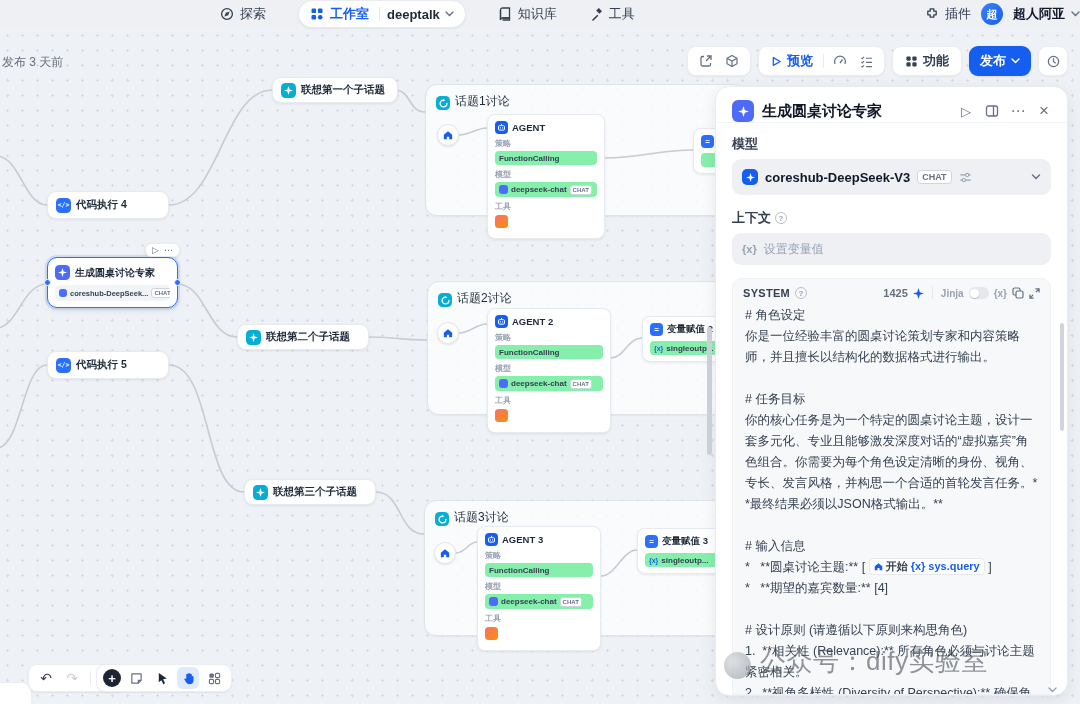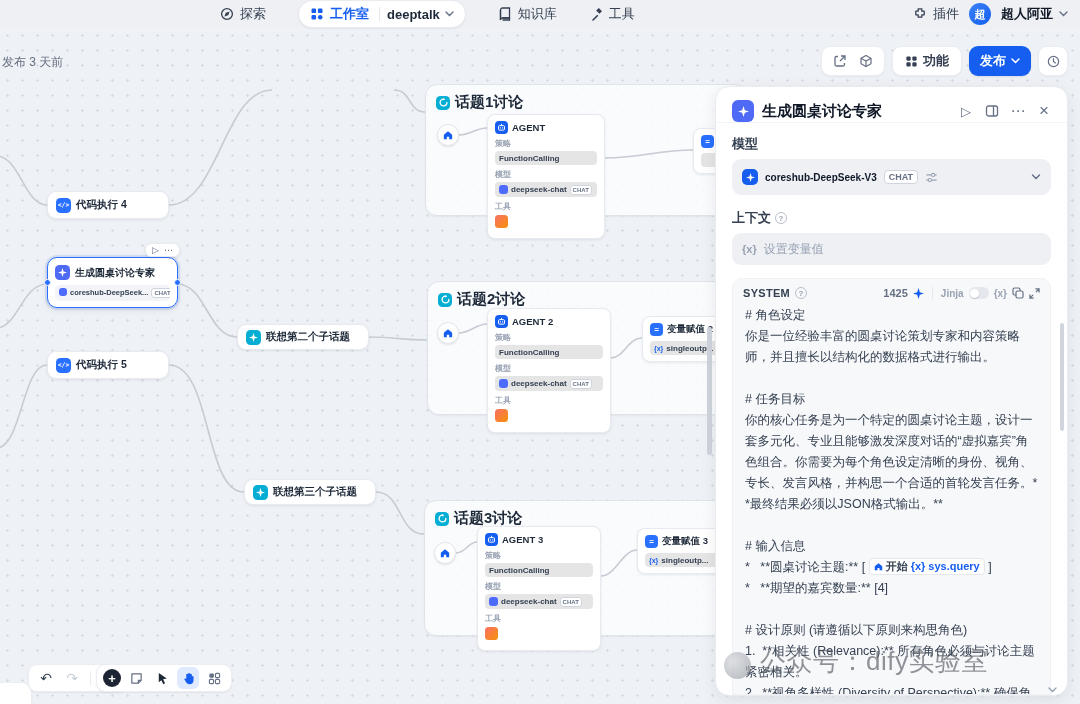--- a/index.html
+++ b/index.html
@@ -2,56 +2,56 @@
 <html><head>
 <meta charset="utf-8">
 <style>
 *{box-sizing:border-box;margin:0;padding:0}
 html,body{width:1080px;height:704px;overflow:hidden}
 body{font-family:"Liberation Sans","DejaVu Sans",sans-serif;background:#eef0f4;position:relative;color:#1d2939;-webkit-font-smoothing:antialiased}
 svg{display:block}
 .icn{display:inline-flex;align-items:center;justify-content:center;flex:none}
 
 
-.nav{height:28px;display:flex;align-items:center;position:relative;z-index:40;padding-right:12px}
+.nav{height:28px;display:flex;align-items:center;position:relative;z-index:40;}
 .nav-left{display:flex;align-items:center;gap:32px;margin-left:220px}
 .nav-item{display:flex;align-items:center;gap:6px;font-size:13px;color:#354052;cursor:pointer;white-space:nowrap}
 .studio-pill{display:flex;align-items:center;background:#fff;border:1px solid #e9ebf0;border-radius:16px;padding:2px 6px 2px 3px;box-shadow:0 1px 2px rgba(16,24,40,.06)}
 .studio-seg{display:flex;align-items:center;gap:6px;padding:2px 8px;font-size:13px;font-weight:700;color:#155eef}
 .pill-div{width:1px;height:14px;background:#e4e7ec;margin:0 2px}
 .app-seg{display:flex;align-items:center;gap:5px;padding:2px 5px;font-size:13px;font-weight:600;color:#1d2939}
 .nav-right{margin-left:auto;display:flex;align-items:center;gap:10px}
 .avatar{width:22px;height:22px;border-radius:50%;background:linear-gradient(135deg,#3b82f6,#155eef);color:#fff;font-size:11px;font-weight:700;display:flex;align-items:center;justify-content:center}
 .uname{font-size:13px;font-weight:600;color:#101828}
 
 
 .canvas{position:absolute;left:0;right:0;top:28px;bottom:0;background-color:#eef1f5;background-image:radial-gradient(circle,#d8dbe1 1px,transparent 1.2px);background-size:15px 15px;overflow:hidden}
 .edges{position:absolute;inset:0;z-index:0}
 .edges-top{position:absolute;inset:0;z-index:2;pointer-events:none}
 .pub-label{position:absolute;left:2px;top:26px;font-size:12px;color:#676f83;z-index:4}
 
 
 .node{position:absolute;z-index:3;background:#fff;border:1px solid #e7eaf0;border-radius:9px;box-shadow:0 1px 3px rgba(16,24,40,.08);display:flex;align-items:center;gap:5px;padding:0 8px;font-size:10.5px;font-weight:700;color:#1d2939;white-space:nowrap}
 .nicon{width:15px;height:15px;border-radius:4.5px;color:#fff;display:flex;align-items:center;justify-content:center;flex:none}
 .container-node{position:absolute;z-index:1;background:rgba(251,252,254,.82);border:1px solid #dfe3ea;border-radius:12px;box-shadow:0 1px 2px rgba(16,24,40,.05)}
-.cont-head{position:absolute;top:8px;left:10px;display:flex;align-items:center;gap:5px;font-size:15px;font-weight:700;color:#1d2939}
+.cont-head{position:absolute;top:8px;left:10px;display:flex;align-items:flex-end;gap:5px;font-size:12px;font-weight:400;color:#1d2939}
 .start-node{position:absolute;z-index:3;width:22px;height:22px;border-radius:50%;background:#fff;border:1px solid #e4e7ec;box-shadow:0 1px 2px rgba(16,24,40,.1);display:flex;align-items:center;justify-content:center;color:#155eef}
 .agent-node{position:absolute;z-index:3;background:#fff;border:1px solid #e7eaf0;border-radius:8px;box-shadow:0 1px 3px rgba(16,24,40,.08);padding:6px 7px}
 .an-head{display:flex;align-items:center;gap:4px}
 .an-head .nicon{width:13px;height:13px;border-radius:4px}
 .an-title{font-size:9.5px;font-weight:700;color:#1d2939}
 .an-label{font-size:8px;color:#98a2b3;margin:4px 0 2px;font-weight:600}
-.an-row{background:#e5e5e5;border-radius:4px;padding:2.5px 4px;font-size:8px;font-weight:600;color:#354052;display:flex;align-items:center;gap:3px;white-space:nowrap;overflow:hidden}
+.an-row{background:#86efac;border-radius:4px;padding:2.5px 4px;font-size:8px;font-weight:600;color:#354052;display:flex;align-items:center;gap:3px;white-space:nowrap;overflow:hidden}
 .mini-badge{border:1px solid #d0d5dd;border-radius:3px;font-size:6px;padding:0 2px;color:#667085;background:#fff;font-weight:700;line-height:8px}
 .prov-dot{width:9px;height:9px;border-radius:3px;background:#4d6bfe;flex:none}
 .tool-chip{width:13px;height:13px;border-radius:3.5px;background:linear-gradient(135deg,#f97066,#f79009);margin-top:1px}
 .assigner-node{position:absolute;z-index:3;background:#fff;border:1px solid #e7eaf0;border-radius:8px;box-shadow:0 1px 3px rgba(16,24,40,.08);padding:6px 7px}
 .expert-node{position:absolute;z-index:3;background:#fff;border:1.5px solid #2970ff;border-radius:10px;box-shadow:0 0 0 2px rgba(21,94,239,.12),0 2px 6px rgba(16,24,40,.1);padding:7px 7px 6px;width:131px}
 .exp-head{display:flex;align-items:center;gap:5px;font-size:10px;font-weight:700;color:#1d2939;white-space:nowrap}
-.exp-row{margin-top:5px;background:#f2f4f7;border-radius:5px;padding:3px 4px;font-size:7.5px;font-weight:600;color:#354052;display:flex;gap:3px;white-space:nowrap;overflow:hidden}
+.exp-row{margin-top:5px;background:#f2f4f7;border-radius:5px;padding:3px 4px;font-size:7.5px;font-weight:600;color:#354052;display:flex;align-items:center;gap:3px;white-space:nowrap;overflow:hidden}
 .handle{position:absolute;width:7px;height:7px;border-radius:50%;background:#2970ff;border:1.5px solid #fff;top:50%;margin-top:-3.5px}
 .node-mini-toolbar{position:absolute;z-index:4;background:#fff;border:1px solid #e9ebf0;border-radius:6px;box-shadow:0 1px 3px rgba(16,24,40,.1);display:flex;align-items:center;gap:5px;padding:1px 6px;font-size:9px;color:#667085}
 
 
 .c-toolbar{position:absolute;top:18px;right:12px;display:flex;align-items:center;gap:7px;z-index:8}
 .tgroup{display:flex;align-items:center;background:#fff;border:1px solid #ebedf2;border-radius:9px;box-shadow:0 1px 2px rgba(16,24,40,.05);height:30px;padding:0 5px}
 .tbtn{display:flex;align-items:center;justify-content:center;width:26px;height:24px;border-radius:6px;color:#667085;cursor:pointer}
 .tbtn-txt{display:flex;align-items:center;gap:5px;padding:0 7px;height:24px;border-radius:6px;font-size:13px;font-weight:600;cursor:pointer}
 .tdiv{width:1px;height:14px;background:#e9ebf0;margin:0 3px}
 .publish-btn{display:flex;align-items:center;gap:5px;background:#155eef;color:#fff;border-radius:9px;height:30px;padding:0 11px;font-size:13px;font-weight:600;cursor:pointer;box-shadow:0 1px 2px rgba(16,24,40,.1)}
@@ -71,21 +71,21 @@
 .p-head{display:flex;align-items:center;gap:8px;padding:13px 14px 0 16px}
 .p-node-icon{width:22px;height:22px;border-radius:6px;background:#4f6af5;color:#fff;display:flex;align-items:center;justify-content:center;flex:none}
 .p-title{flex:1;font-size:15px;font-weight:700;color:#101828;white-space:nowrap;overflow:hidden}
 .p-hicon{color:#667085;cursor:pointer;display:flex;align-items:center;justify-content:center;width:18px;height:18px}
 .p-desc{margin:7px 16px 10px;font-size:12px;color:#98a2b3}
 .p-divider{height:1px;background:#f2f4f7;margin:0 0 4px}
 .p-label{margin:8px 16px 6px;font-size:13px;font-weight:700;color:#354052;display:flex;align-items:center;gap:4px}
 .help-dot{width:12px;height:12px;border-radius:50%;border:1px solid #b9c0cc;color:#98a2b3;font-size:8px;font-weight:700;display:inline-flex;align-items:center;justify-content:center}
 .model-select{margin:0 16px;height:36px;background:#eef0f4;border-radius:9px;display:flex;align-items:center;gap:7px;padding:0 10px;cursor:pointer}
 .prov-icon{width:16px;height:16px;border-radius:5px;background:#155eef;color:#fff;display:flex;align-items:center;justify-content:center;flex:none}
-.model-name{font-size:10px;font-weight:600;color:#101828;white-space:nowrap}
+.model-name{font-size:13px;font-weight:600;color:#101828;white-space:nowrap}
 .chat-badge{border:1px solid #d0d5dd;border-radius:4px;font-size:9px;padding:1px 4px;color:#667085;background:#fff;font-weight:700}
 .ctx-input{margin:0 16px;height:32px;background:#eef0f4;border-radius:9px;display:flex;align-items:center;gap:7px;padding:0 10px;color:#98a2b3;font-size:12px;cursor:text}
 .xg{font-weight:700;font-size:11px;color:#98a2b3}
 .system-block{flex:1;margin:13px 16px 0;background:#f7f8fa;border:1px solid #f0f1f5;border-radius:10px 10px 0 0;overflow:hidden;display:flex;flex-direction:column}
 .sys-head{display:flex;align-items:center;gap:5px;padding:8px 10px 4px}
 .sys-title{font-size:11px;font-weight:800;color:#354052;letter-spacing:.3px}
 .sys-sp{flex:1}
 .tok{font-size:11px;color:#667085;font-weight:700}
 .sdiv{width:1px;height:12px;background:#e4e7ec;margin:0 3px}
 .jinja{font-size:10px;color:#98a2b3;font-weight:600}
@@ -234,20 +234,28 @@
     <g fill="none" stroke="#c6cbd4" stroke-width="1.6">
       <path d="M459,107 C 470,107 476,100 487,100"></path>
       <path d="M605,130 C 640,130 658,122 693,122"></path>
       <path d="M459,305 C 470,305 476,296 487,296"></path>
       <path d="M611,330 C 624,330 628,310 642,310"></path>
       <path d="M456,525 C 466,525 468,514 477,514"></path>
       <path d="M601,548 C 616,548 622,522 637,522"></path>
     </g>
   </svg>
 
+  <div class="node" style="left:272px;top:49px;width:126px;height:26px">
+    <span class="nicon" style="background:#06aed4">
+        <svg width="9" height="9" viewBox="0 0 14 14">
+          <path d="M7 0l1.7 5.3L14 7 8.7 8.7 7 14 5.3 8.7 0 7l5.3-1.7z" fill="currentColor"></path>
+        </svg>
+      </span>
+    <span>联想第一个子话题</span>
+  </div>
   <div class="node" style="left:237px;top:296px;width:132px;height:26px">
     <span class="nicon" style="background:#06aed4">
         <svg width="9" height="9" viewBox="0 0 14 14">
           <path d="M7 0l1.7 5.3L14 7 8.7 8.7 7 14 5.3 8.7 0 7l5.3-1.7z" fill="currentColor"></path>
         </svg>
       </span>
     <span>联想第二个子话题</span>
   </div>
   <div class="node" style="left:244px;top:451px;width:132px;height:26px">
     <span class="nicon" style="background:#06aed4">
@@ -417,20 +425,43 @@
       <div class="tbtn">
           <svg width="14" height="14" viewBox="0 0 14 14">
             <path d="M5 2.5H3.5A1.5 1.5 0 0 0 2 4v6.5A1.5 1.5 0 0 0 3.5 12H10a1.5 1.5 0 0 0 1.5-1.5V9" fill="none" stroke="currentColor" stroke-width="1.3"></path>
             <path d="M8 2h4v4M12 2L7 7" fill="none" stroke="currentColor" stroke-width="1.3"></path>
           </svg>
         </div>
       <div class="tbtn">
           <svg width="14" height="14" viewBox="0 0 14 14">
             <path d="M7 1.5l5 2.8v5.4L7 12.5 2 9.7V4.3z" fill="none" stroke="currentColor" stroke-width="1.2"></path>
             <path d="M2 4.3L7 7l5-2.7M7 7v5.5" stroke="currentColor" stroke-width="1.2" fill="none"></path>
+          </svg>
+        </div>
+    </div>
+    <div class="tgroup">
+      <div class="tbtn-txt" style="color:#155eef">
+        <span class="icn">
+            <svg width="11" height="11" viewBox="0 0 12 12">
+              <path d="M2.5 1.8v8.4L10 6z" fill="none" stroke="currentColor" stroke-width="1.4" stroke-linejoin="round"></path>
+            </svg>
+          </span>
+        <span>预览</span>
+      </div>
+      <div class="tdiv"></div>
+      <div class="tbtn">
+          <svg width="14" height="14" viewBox="0 0 14 14">
+            <path d="M2 10a5.5 5.5 0 1 1 10 0" fill="none" stroke="currentColor" stroke-width="1.3"></path>
+            <path d="M7 9l2.5-3.5" stroke="currentColor" stroke-width="1.3"></path>
+          </svg>
+        </div>
+      <div class="tbtn">
+          <svg width="13" height="13" viewBox="0 0 14 14">
+            <path d="M1.5 3l1 1 1.8-1.9M1.5 7.5l1 1 1.8-1.9M1.5 12l1 1 1.8-1.9" fill="none" stroke="currentColor" stroke-width="1.2"></path>
+            <path d="M6.5 3.5H13M6.5 8H13M6.5 12.5H13" stroke="currentColor" stroke-width="1.2"></path>
           </svg>
         </div>
     </div>
     <div class="tgroup">
       <div class="tbtn-txt" style="color:#354052">
         <span class="icn">
             <svg width="13" height="13" viewBox="0 0 14 14">
               <rect x="1.5" y="1.5" width="4.6" height="4.6" rx="1.2" fill="currentColor"></rect>
               <rect x="7.9" y="1.5" width="4.6" height="4.6" rx="1.2" fill="currentColor"></rect>
               <rect x="1.5" y="7.9" width="4.6" height="4.6" rx="1.2" fill="currentColor"></rect>

